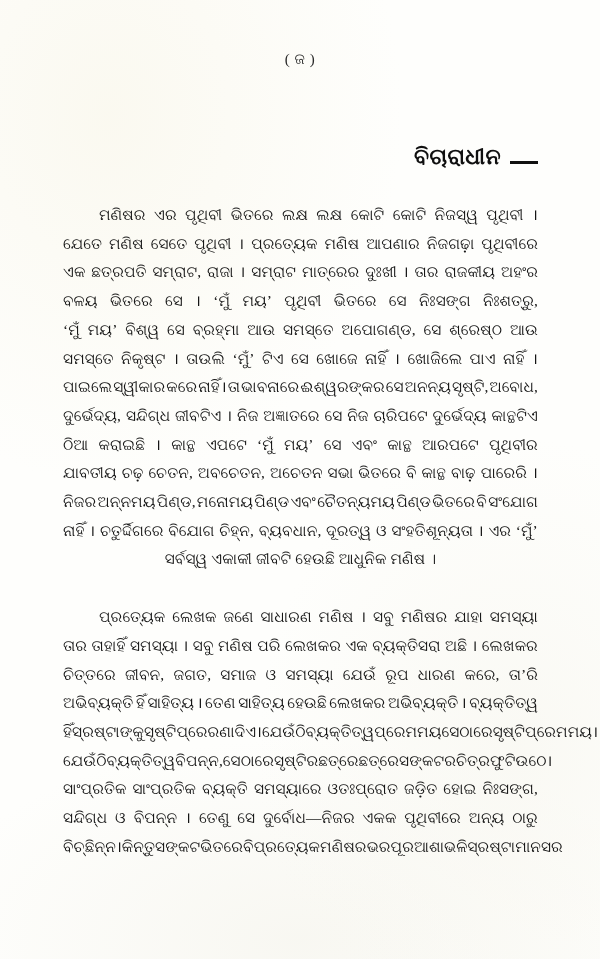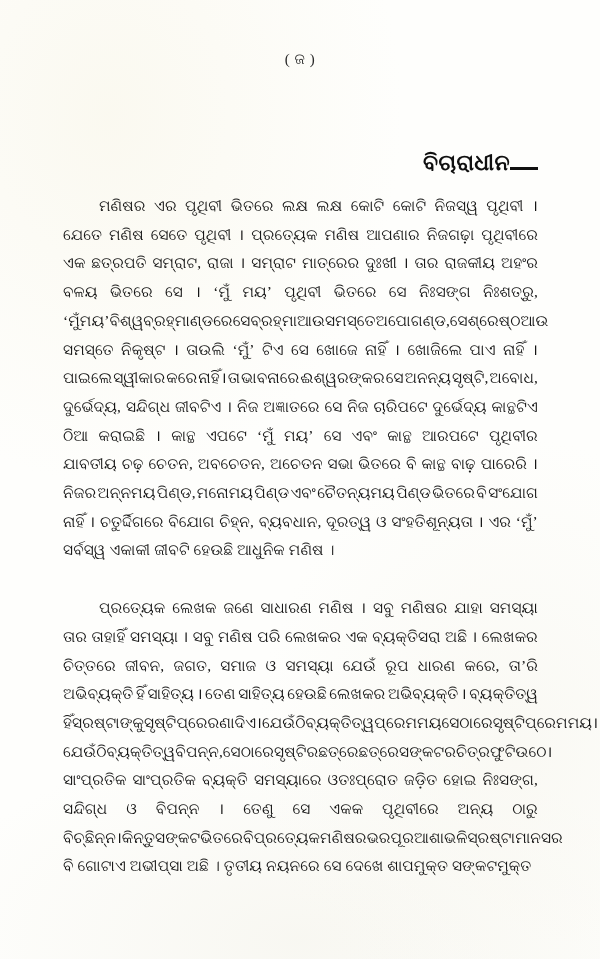--- a/index.html
+++ b/index.html
@@ -42,28 +42,28 @@
     right: 0;
     text-align: center;
     font-size: 15px;
     color: #2a2a2a;
     letter-spacing: 0.5px;
     line-height: 1;
   }
 
   .chapter-title-row {
     position: absolute;
-    top: 150px;
+    top: 144px;
     left: 63px;
     right: 62px;
     text-align: right;
     display: flex;
     justify-content: flex-end;
     align-items: baseline;
-    gap: 0;
+    gap: 9px;
   }
   .chapter-title {
     font-size: 22px;
     font-weight: 700;
     color: #101010;
     letter-spacing: 0.4px;
     line-height: 1.2;
     white-space: nowrap;
   }
   .title-dash {
@@ -75,21 +75,21 @@
   }
 
   .body-text {
     position: absolute;
     top: 192px;
     left: 63px;
     width: 475px;
   }
 
   .para {
-    margin: 0 0 0 0;
+    margin: 9px 0 0 0;
     font-size: 15.4px;
     line-height: 28.7px;
     color: #151515;
     letter-spacing: 0.1px;
   }
   .para + .para {
     margin-top: 29px;
   }
 
   
@@ -103,20 +103,21 @@
     white-space: normal;
   }
   .ln.justify > span {
     white-space: pre;
   }
   .ln.indent {
     padding-left: 36px;
   }
   .ln.last {
     display: block;
+    text-align: center;
   }
 </style>
 </head>
 <body>
 
 <div class="page-surface"></div>
 
 <div class="page">
 
   <div class="folio">( ଜ )</div>
@@ -178,21 +179,20 @@
           <span>ପୃଥିବୀ</span>
           <span>ଭିତରେ</span>
           <span>ସେ</span>
           <span>ନିଃସଙ୍ଗ</span>
           <span>ନିଃଶତ୍ରୁ,</span>
         </span>
         <span class="ln justify">
           <span>‘ମୁଁ</span>
           <span>ମୟ’</span>
           <span>ବିଶ୍ୱ</span>
-          <span>ବ୍ରହ୍ମାଣ୍ଡରେ</span>
           <span>ସେ</span>
           <span>ବ୍ରହ୍ମା</span>
           <span>ଆଉ</span>
           <span>ସମସ୍ତେ</span>
           <span>ଅପୋଗଣ୍ଡ,</span>
           <span>ସେ</span>
           <span>ଶ୍ରେଷ୍ଠ</span>
           <span>ଆଉ</span>
         </span>
         <span class="ln justify">
@@ -388,37 +388,37 @@
           <span>ହୋଇ</span>
           <span>ନିଃସଙ୍ଗ,</span>
         </span>
         <span class="ln justify">
           <span>ସନ୍ଦିଗ୍ଧ</span>
           <span>ଓ</span>
           <span>ବିପନ୍ନ</span>
           <span>।</span>
           <span>ତେଣୁ</span>
           <span>ସେ</span>
+          <span>ଦୁର୍ବୋଧ—ନିଜର</span>
           <span>ଏକକ</span>
           <span>ପୃଥିବୀରେ</span>
           <span>ଅନ୍ୟ</span>
           <span>ଠାରୁ</span>
         </span>
         <span class="ln justify">
           <span>ବିଚ୍ଛିନ୍ନ</span>
           <span>।</span>
           <span>କିନ୍ତୁ</span>
           <span>ସଙ୍କଟ</span>
           <span>ଭିତରେ</span>
           <span>ବି</span>
           <span>ପ୍ରତ୍ୟେକ</span>
           <span>ମଣିଷର</span>
           <span>ଭରପୂର</span>
           <span>ଆଶା</span>
           <span>ଭଳି</span>
           <span>ସ୍ରଷ୍ଟା</span>
           <span>ମାନସର</span>
         </span>
-        <span class="ln last">ବି ଗୋଟାଏ ଅଭୀପ୍ସା ଅଛି । ତୃତୀୟ ନୟନରେ ସେ ଦେଖେ ଶାପମୁକ୍ତ ସଙ୍କଟମୁକ୍ତ</span>
       </p>
     </div>
 
 </div>
 
 </body></html>

